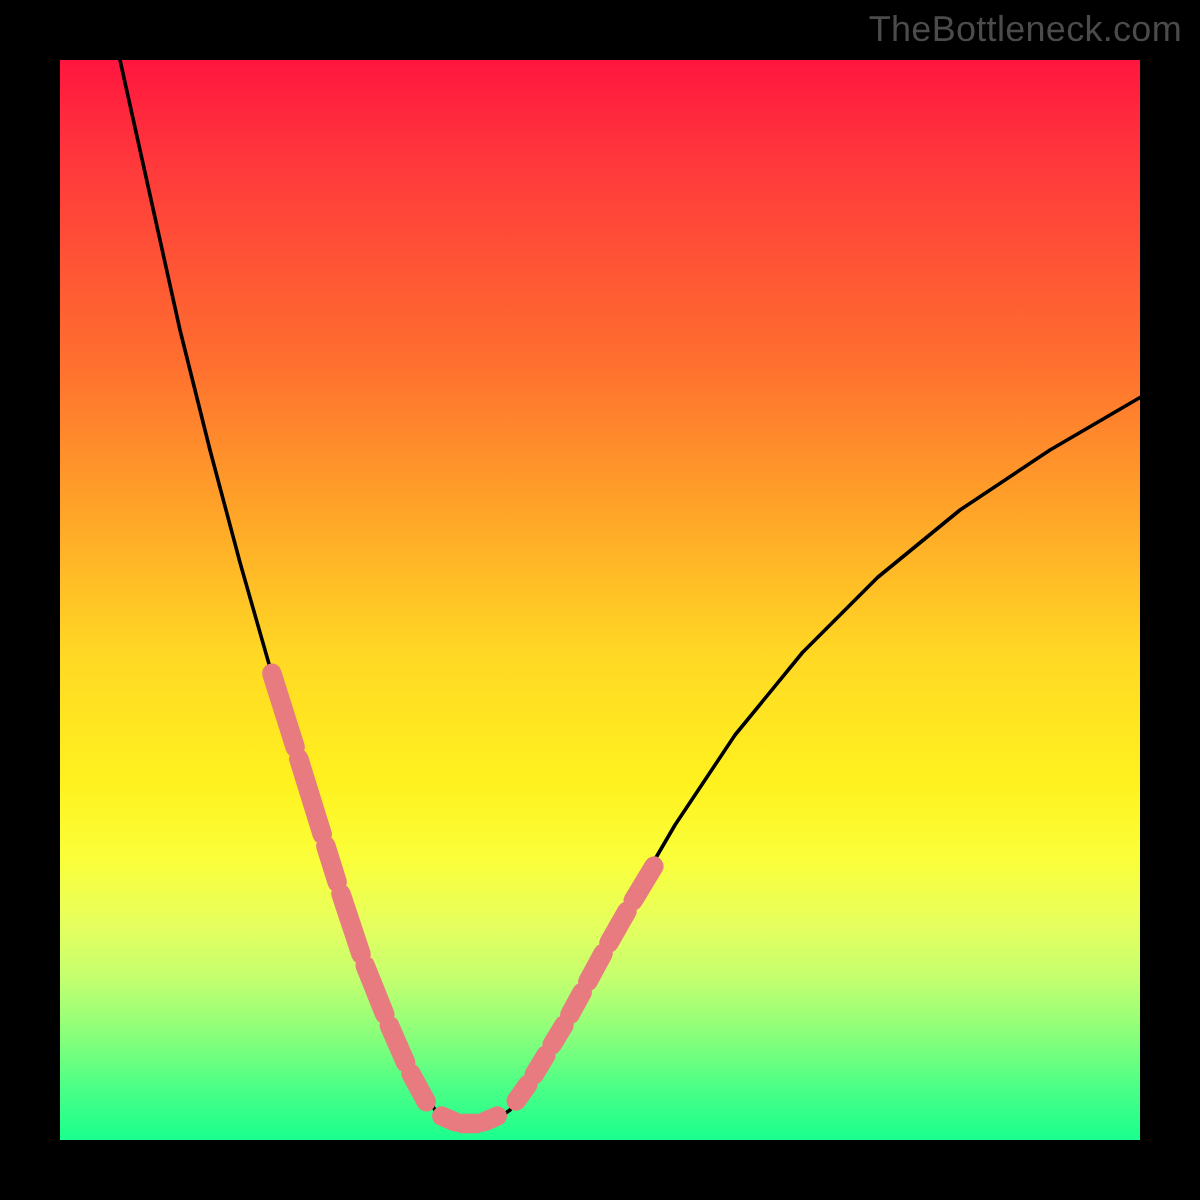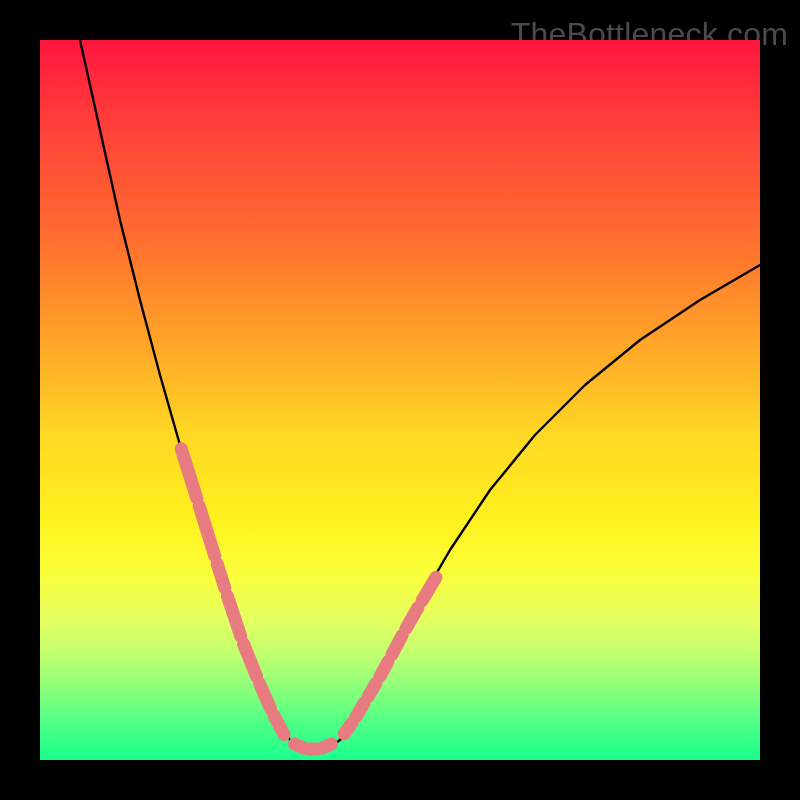--- a/index.html
+++ b/index.html
@@ -37,24 +37,24 @@
       #faff3a 74%,
       #e6ff5e 80%,
       #c4ff6f 85%,
       #8dff7a 90%,
       #4dff86 95%,
       #1aff8e 100%
     );
   }
   .watermark {
     position: absolute;
-    top: 16px;
+    top: 6px;
     right: 12px;
     color: #4b4b4b;
-    font-size: 32px;
+    font-size: 24px;
     font-weight: 500;
     letter-spacing: 0.2px;
     user-select: none;
     margin-left: 44px;
   }
   svg.curve {
     position: absolute;
     left: 0;
     top: 0;
     width: 720px;

